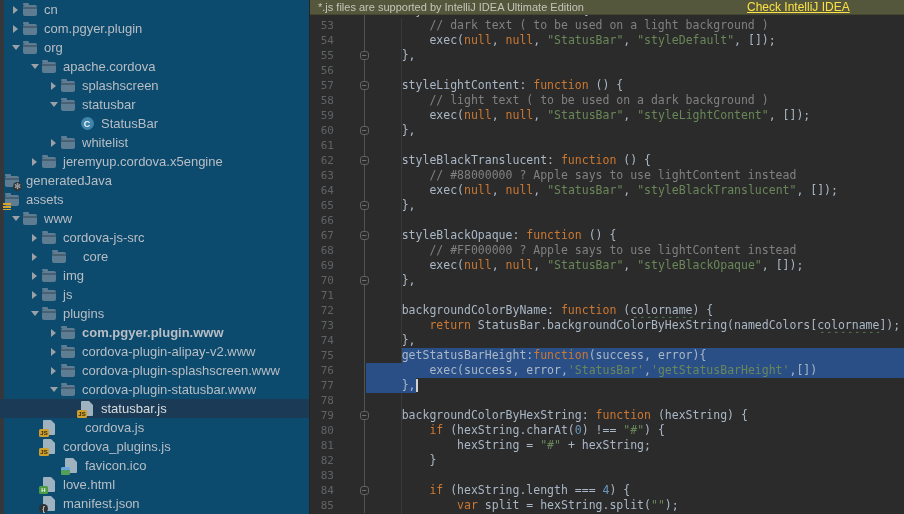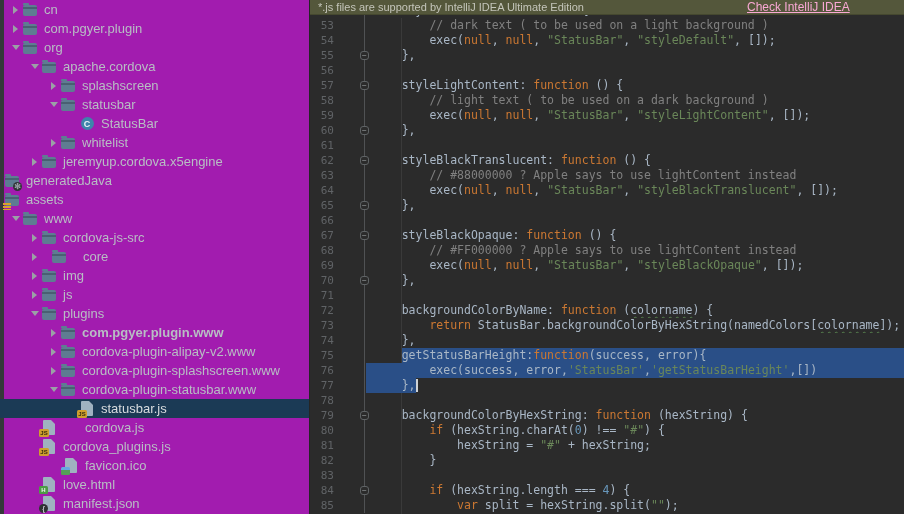--- a/index.html
+++ b/index.html
@@ -1,20 +1,20 @@
 <!DOCTYPE html>
 <html><head>
 <meta charset="utf-8">
 <style>
   html,body{margin:0;padding:0;background:#1e1e1e;}
   *{box-sizing:border-box;}
   .app{width:904px;height:514px;overflow:hidden;display:flex;font-family:"Liberation Sans",sans-serif;background:#2b2b2b;position:relative;}
 
   
-  .sidebar{width:310px;min-width:310px;height:514px;background:#a21caf;border-right:1px solid #252525;position:relative;overflow:hidden;}
+  .sidebar{width:310px;min-width:310px;height:514px;background:#0c4a6e;border-right:1px solid #252525;position:relative;overflow:hidden;}
   .edge-strip{position:absolute;left:0;top:0;bottom:0;width:4px;background:#35383a;}
   .tree{position:absolute;left:0;top:0;right:0;}
   .trow{height:19px;display:flex;align-items:center;white-space:nowrap;color:#b8bec4;font-size:13px;}
   .trow.sel{background:#1b3a55;color:#d8dcdf;}
   .chev{width:13px;min-width:13px;display:flex;align-items:center;justify-content:center;}
   .chev-right{width:0;height:0;border-left:5px solid #9ba1a6;border-top:4px solid transparent;border-bottom:4px solid transparent;}
   .chev-down{width:0;height:0;border-top:5px solid #9ba1a6;border-left:4px solid transparent;border-right:4px solid transparent;}
   .ticon{width:16px;min-width:16px;height:16px;position:relative;display:flex;align-items:center;justify-content:center;}
   .tlabel{margin-left:6px;}
   .i-folder{width:14px;height:11px;background:#5e7c92;border-radius:2px;position:relative;margin-top:2px;}
@@ -26,21 +26,21 @@
   .i-class{width:13px;height:13px;border-radius:50%;background:#3e84ab;color:#eaf3f8;font-size:9px;font-weight:bold;display:flex;align-items:center;justify-content:center;}
   .i-file{width:12px;height:15px;background:#9fb2c0;border-radius:1px;position:relative;clip-path:polygon(0 0,8px 0,12px 4px,12px 15px,0 15px);}
   .b-js{width:10px;height:8px;border-radius:1.5px;background:#cf9e2d;color:#33290f;font-size:6px;left:-2px;bottom:-1px;}
   .b-html{width:9px;height:8px;border-radius:1.5px;background:#4d9b45;color:#eef5ee;font-size:6px;left:-2px;bottom:-1px;}
   .b-json{width:9px;height:9px;border-radius:50%;background:#2f3234;color:#c8cdd1;font-size:7px;left:-2px;bottom:-1px;}
   .b-img{width:9px;height:8px;border-radius:1.5px;background:linear-gradient(#6aa7e0 0,#6aa7e0 3px,#55a058 3px);left:-2px;bottom:-1px;}
 
   
   .editor{flex:1;position:relative;background:#2b2b2b;overflow:hidden;display:flex;flex-direction:column;}
   .banner{position:relative;z-index:5;height:15px;background:#54573b;border-bottom:1px solid #45482f;color:#c4c5ba;font-size:11px;line-height:14px;padding-left:8px;white-space:nowrap;overflow:hidden;}
-  .banner a{position:absolute;left:437px;top:0;color:#f9a8d4;text-decoration:underline;font-size:12px;line-height:14px;cursor:pointer;}
+  .banner a{position:absolute;left:437px;top:0;color:#fde047;text-decoration:underline;font-size:12px;line-height:14px;cursor:pointer;}
   .code{position:relative;flex:1;font-family:"DejaVu Sans Mono",monospace;font-size:11.5px;line-height:15px;}
   .guide{position:absolute;left:91px;top:3px;bottom:0;width:1px;background:#3a3a3a;z-index:0;}
   .cline{height:15px;display:flex;position:relative;}
   .cline.clip{margin-top:-12px;}
   .gut{width:55px;min-width:55px;border-right:1px solid #505254;color:#606366;font-size:11px;text-align:right;padding-right:30px;position:relative;user-select:none;}
   .fold{position:absolute;right:-5px;top:3px;width:9px;height:9px;border:1px solid #5f6365;border-radius:3px;background:#2b2b2b;color:#8c9092;font-size:8px;line-height:7px;text-align:center;z-index:3;}
   .txt{flex:1;position:relative;padding-left:9px;white-space:pre;overflow:hidden;}
   .txt span.tok{position:relative;z-index:2;}
   .p{color:#a9b7c6;} .k{color:#cc7832;} .s{color:#6a8759;} .c{color:#808080;} .n{color:#6897bb;}
   .t{color:#a9b7c6;text-decoration:underline wavy #55804c;text-underline-offset:2px;text-decoration-thickness:1px;}

